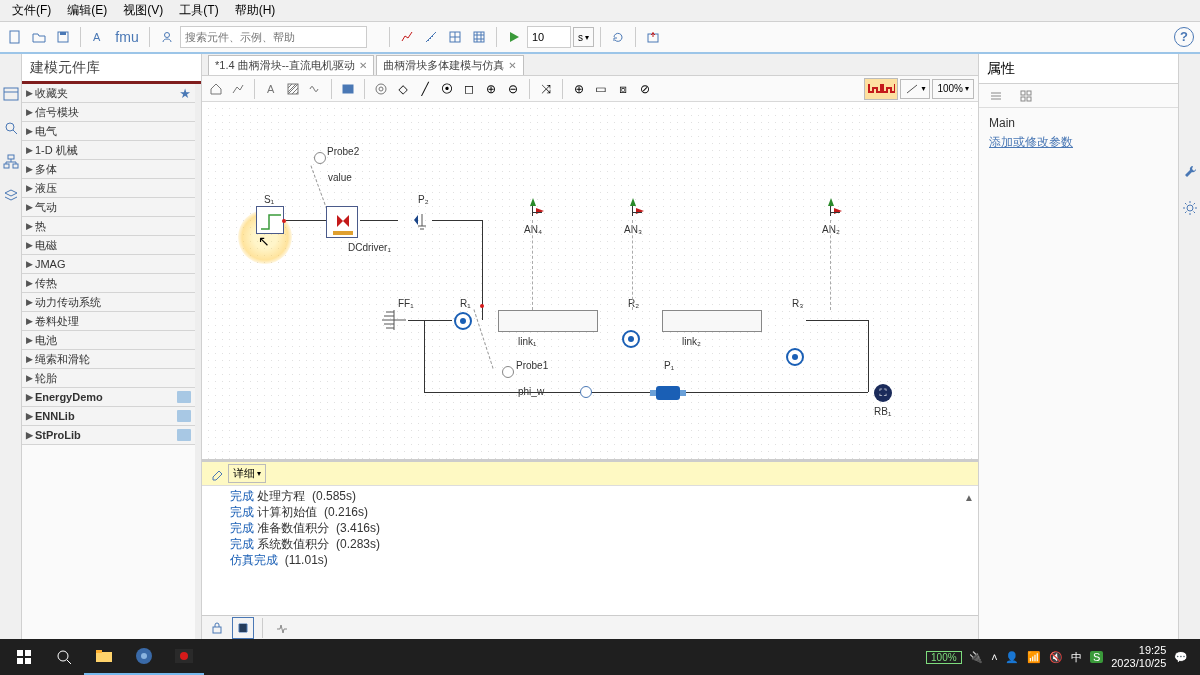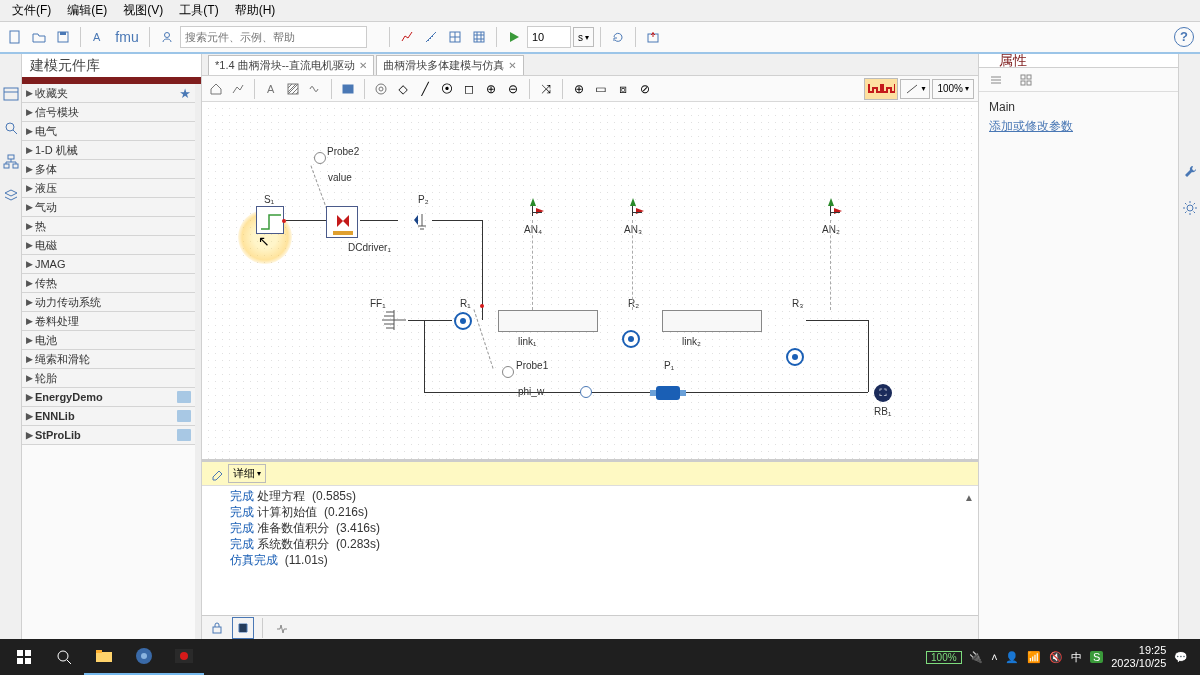--- a/index.html
+++ b/index.html
@@ -15,21 +15,21 @@
 .tb-sep { width: 1px; height: 20px; background: #ccc; margin: 0 4px; }
 .tb-input { height: 22px; border: 1px solid #ccc; padding: 0 4px; font-size: 11px; }
 .tb-help { position: absolute; right: 6px; top: 5px; width: 20px; height: 20px; border: 1.5px solid #4a78b5; border-radius: 50%; color: #4a78b5; font-weight: bold; text-align: center; line-height: 18px; cursor: pointer; font-size: 13px; }
 
 
 .main { display: flex; height: calc(100% - 54px - 36px); }
 .leftbar { width: 22px; background: #f0f0f0; border-right: 1px solid #d0d0d0; display: flex; flex-direction: column; align-items: center; padding-top: 32px; gap: 18px; }
 .leftbar .licon { width: 16px; height: 16px; cursor: pointer; }
 
 .libpanel { width: 180px; background: #fafafa; border-right: 1px solid #d0d0d0; display: flex; flex-direction: column; }
-.libhdr { height: 30px; background: #fff; border-bottom: 7px solid #7f1d1d; display: flex; align-items: center; padding: 0 8px; font-size: 14px; color: #444; }
+.libhdr { height: 30px; background: #fff; border-bottom: 3px solid #7f1d1d; display: flex; align-items: center; padding: 0 8px; font-size: 14px; color: #444; }
 .liblist { flex: 1; overflow: auto; border-right: 6px solid #eee; }
 .libitem { display: flex; align-items: center; height: 19px; border-bottom: 1px solid #d4d4d4; padding: 0 4px; background: #f4f4f4; cursor: pointer; font-size: 11px; color: #333; }
 .libitem .tri { font-size: 9px; margin-right: 2px; color: #555; }
 .libitem.special { font-family: monospace; font-weight: bold; }
 .libitem .star { margin-left: auto; color: #4a78b5; font-size: 13px; }
 .libitem .badge { margin-left: auto; width: 14px; height: 12px; background: #a8c8e4; border-radius: 1px; }
 
 .center { flex: 1; display: flex; flex-direction: column; min-width: 0; }
 .tabs { height: 22px; background: #f0f0f0; border-bottom: 1px solid #d0d0d0; display: flex; align-items: flex-end; padding-left: 6px; }
 .tab { height: 20px; padding: 2px 6px; background: #fff; border: 1px solid #c0c0c0; border-bottom: none; margin-right: 2px; font-size: 11px; color: #444; display: flex; align-items: center; gap: 4px; cursor: pointer; }
@@ -49,21 +49,21 @@
 .console-tb .detail { border: 1px solid #bbb; padding: 1px 4px; font-size: 11px; display: flex; align-items: center; gap: 2px; }
 .console-body { flex: 1; overflow: auto; background: #fff; padding: 2px 28px; font-family: monospace; font-size: 12px; line-height: 16px; position: relative; }
 .console-body .cline { white-space: pre; color: #333; }
 .console-body .cword { color: #1a5fb5; text-align: center; }
 .console-scroll-up { position: absolute; right: 4px; top: 4px; font-size: 10px; color: #666; }
 
 .bottom-tb { height: 24px; background: #f4f4f4; border-top: 1px solid #ccc; display: flex; align-items: center; padding: 0 4px; gap: 4px; }
 
 
 .rightpanel { width: 200px; background: #fafafa; border-left: 1px solid #d0d0d0; display: flex; flex-direction: column; }
-.rp-hdr { height: 14px; background: #fff; border-bottom: 1px solid #d0d0d0; display: flex; align-items: center; padding: 0 20px; font-size: 14px; color: #7f1d1d; }
+.rp-hdr { height: 30px; background: #fff; border-bottom: 1px solid #d0d0d0; display: flex; align-items: center; padding: 0 8px; font-size: 14px; color: #000000; }
 .rp-tb { height: 24px; border-bottom: 1px solid #ddd; display: flex; align-items: center; padding: 0 6px; gap: 8px; }
 .rp-body { flex: 1; padding: 8px 10px; font-size: 12px; }
 .rp-body .main-lbl { color: #333; margin-bottom: 4px; }
 .rp-body .add-lbl { color: #4a78b5; text-decoration: underline; cursor: pointer; }
 
 .rightstrip { width: 22px; background: #f0f0f0; border-left: 1px solid #d0d0d0; display: flex; flex-direction: column; align-items: center; padding-top: 110px; gap: 20px; }
 
 
 .taskbar { position: fixed; bottom: 0; left: 0; right: 0; height: 36px; background: #1f1f1f; display: flex; align-items: center; padding: 0 4px; color: #fff; font-size: 11px; }
 .taskbar .tkbtn { width: 40px; height: 36px; display: flex; align-items: center; justify-content: center; cursor: pointer; }
@@ -440,21 +440,21 @@
           </div>
         <div class="cv-el" style="left:422px;top:122px">AN₃</div>
         <div class="cv-el axsym" style="left:618px;top:108px">
             <span class="yv"></span>
             <span class="xv"></span>
             <span class="ln"></span>
             <span class="lh"></span>
           </div>
         <div class="cv-el" style="left:620px;top:122px">AN₂</div>
 
-        <div class="cv-el" style="left:168px;top:196px">FF₁</div>
+        <div class="cv-el" style="left:196px;top:196px">FF₁</div>
         <div class="cv-el" style="left:178px;top:206px">
           <svg width="28" height="24">
               <path d="M14 2v20M14 12h12M6 4l8 0M4 8l10 0M2 12l12 0M4 16l10 0M6 20l8 0" stroke="#555"></path>
             </svg>
         </div>
 
         <div class="cv-el" style="left:258px;top:196px">R₁</div>
         <div class="cv-el revjoint" style="left:252px;top:210px"></div>
         <div class="portdot" style="left:278px;top:202px"></div>
 

